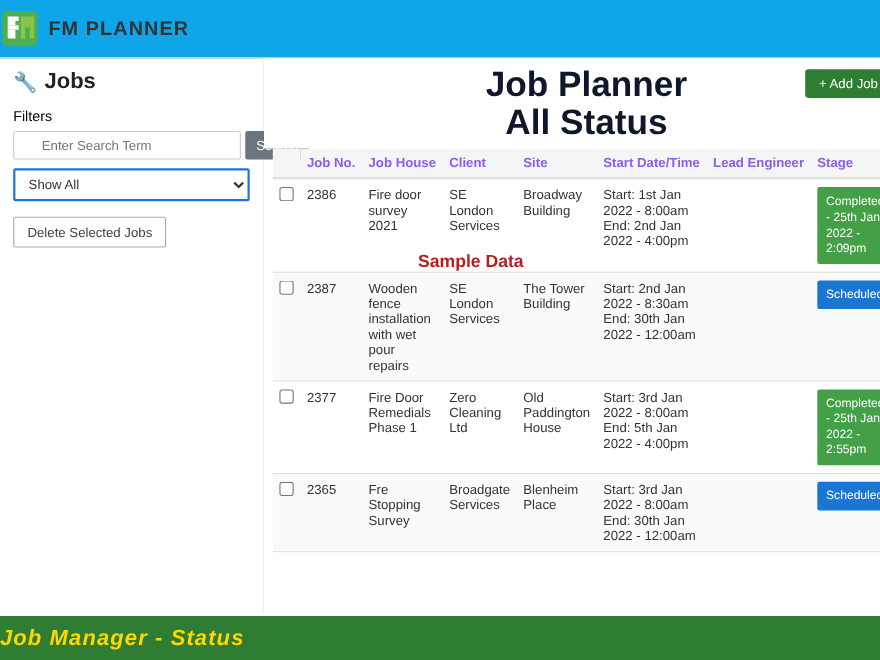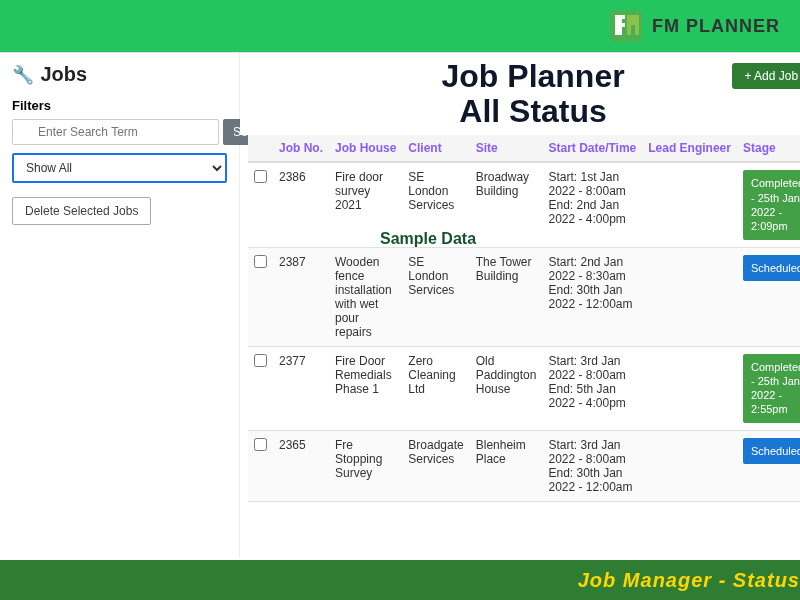--- a/index.html
+++ b/index.html
@@ -10,24 +10,23 @@
       width: 800px;
       height: 600px;
       overflow: hidden;
       position: relative;
     }
 
     
     .header {
       display: flex;
       align-items: center;
-      padding: 8px 20px;
-      background: #22c55e;
+      padding: 8px 0;
+      background: #0ea5e9;
       border-bottom: 1px solid #ddd;
-      justify-content: flex-end;
     }
     .logo-container {
       display: flex;
       align-items: center;
       gap: 8px;
     }
     .logo-icon {
       width: 36px;
       height: 36px;
     }
@@ -54,21 +53,21 @@
     .sidebar-title {
       display: flex;
       align-items: center;
       gap: 6px;
       font-size: 20px;
       font-weight: bold;
       color: #222;
       margin-bottom: 12px;
     }
     .filters-label {
-      font-weight: bold;
+      font-weight: normal;
       font-size: 13px;
       margin-bottom: 6px;
     }
     .search-row {
       display: flex;
       gap: 4px;
       margin-bottom: 8px;
     }
     .search-input {
       flex: 1;
@@ -195,38 +194,38 @@
       background: #1976d2;
       color: #fff;
       padding: 6px 8px;
       border-radius: 2px;
       font-size: 11px;
       display: inline-block;
       line-height: 1.3;
     }
 
     .sample-data-overlay {
-      color: #14532d;
+      color: #b91c1c;
       font-size: 16px;
       font-weight: bold;
       text-align: center;
       position: absolute;
       left: 380px;
       top: 230px;
       pointer-events: none;
       z-index: 10;
     }
 
     
     .footer {
       background: #2e7d32;
       height: 40px;
       display: flex;
       align-items: center;
-      justify-content: flex-end;
+      justify-content: flex-start;
       position: absolute;
       bottom: 0;
       left: 0;
       right: 0;
     }
     .footer-text {
       color: #ffd600;
       font-size: 20px;
       font-weight: bold;
       font-style: italic;

